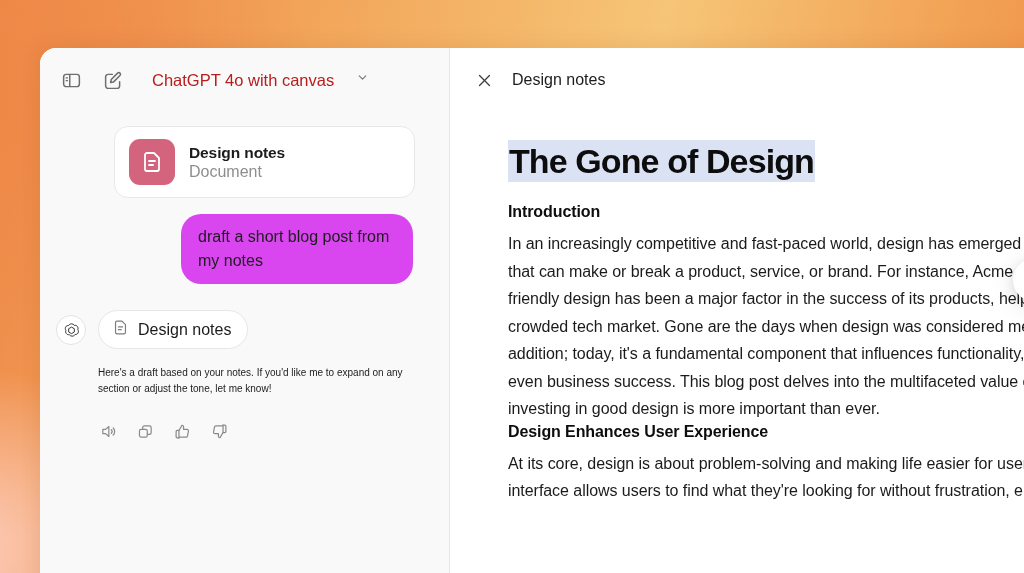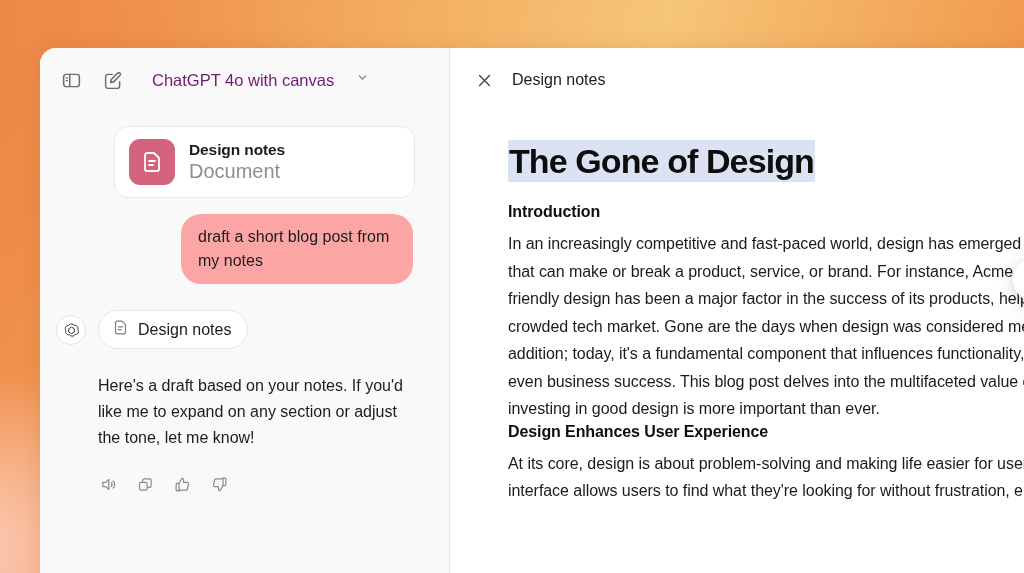--- a/index.html
+++ b/index.html
@@ -56,21 +56,21 @@
     display: flex; align-items: center; justify-content: center;
     border-radius: 8px;
     color: #6e6e6e;
     cursor: pointer;
   }
 
   #model-selector {
     display: flex; align-items: flex-start; gap: 22px;
     margin-left: 6px;
     font-size: 16.5px;
-    color: #701a75;
+    color: #b91c1c;
     cursor: pointer;
     padding: 5px 8px;
     border-radius: 8px;
     white-space: nowrap;
   }
   .chev { display: inline-flex; color: #7a7a7a; }
 
   #chat-body { padding: 0 34px 0 32px; }
 
   
@@ -87,26 +87,26 @@
   }
   #doc-thumb {
     width: 46px; height: 46px;
     border-radius: 11px;
     background: #d4647e;
     display: flex; align-items: center; justify-content: center;
     flex: 0 0 46px;
   }
   #doc-meta { display: flex; flex-direction: column; gap: 1px; }
   #doc-title { font-size: 15.5px; font-weight: 700; color: #1c1c1c; letter-spacing: -0.1px; }
-  #doc-sub { font-size: 20px; color: #8e8e8e; }
+  #doc-sub { font-size: 16px; color: #8e8e8e; }
 
   
   #user-row { display: flex; justify-content: flex-end; margin-top: 16px; padding-right: 2px; }
   #user-bubble {
-    background: #fca5a5;
+    background: #d946ef;
     color: #1c1c1c;
     border-radius: 20px;
     padding: 11px 17px;
     font-size: 16px;
     line-height: 1.5;
     max-width: 232px;
   }
 
   
   #assistant-row { display: flex; gap: 12px; margin-top: 26px; align-items: flex-start; }
@@ -127,22 +127,22 @@
     background: #ffffff;
     border-radius: 20px;
     padding: 8px 16px 8px 13px;
     font-size: 16px;
     color: #1c1c1c;
     font-weight: 400;
     cursor: pointer;
   }
 
   #assistant-text {
-    margin-top: 24px;
-    font-size: 16px;
+    margin-top: 16px;
+    font-size: 10px;
     line-height: 1.62;
     color: #1c1c1c;
     max-width: 310px;
   }
 
   #msg-actions { display: flex; gap: 9px; margin-top: 20px; margin-left: -4px; }
   .act-btn {
     width: 28px; height: 28px;
     display: flex; align-items: center; justify-content: center;
     border-radius: 7px;

